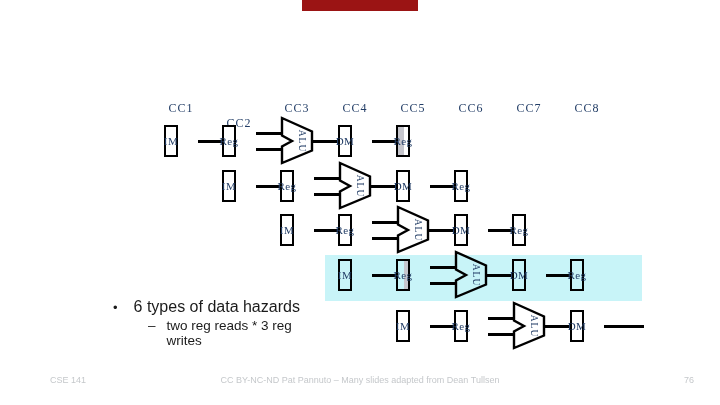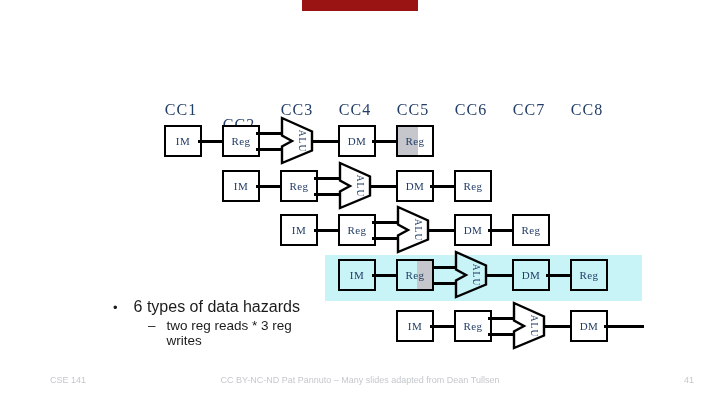--- a/index.html
+++ b/index.html
@@ -4,22 +4,22 @@
 <style>
   html,body{margin:0;padding:0;background:#ffffff;}
   .slide{position:relative;width:720px;height:405px;background:#ffffff;overflow:hidden;
          font-family:"Liberation Sans",sans-serif;}
   .accent-bar{position:absolute;left:302px;top:0;width:116px;height:11px;background:#9b1414;}
   .page-title{position:absolute;left:47px;top:31px;font-size:25px;font-weight:400;
               color:#567ba4;letter-spacing:0.3px;white-space:nowrap;}
   
   #diagram{position:absolute;left:0;top:0;width:720px;height:405px;}
   .cc-label{position:absolute;top:101px;text-align:center;
-            font-family:"Liberation Serif",serif;font-size:16px;letter-spacing:1px;}
-  .stage-box{position:absolute;width:38px;height:32px;box-sizing:border-box;
+            font-family:"Liberation Serif",serif;font-size:12px;letter-spacing:1px;}
+  .stage-box{position:absolute;width:14px;height:32px;box-sizing:border-box;
              border:2.5px solid #000;background:#ffffff;display:flex;align-items:center;
              justify-content:center;font-family:"Liberation Serif",serif;font-size:11px;
              letter-spacing:0.5px;}
   .stage-box span{position:relative;z-index:2;}
   .shade{position:absolute;top:0;bottom:0;z-index:1;}
   .shade.left{left:0;width:58%;}
   .shade.right{right:0;width:45%;}
   .conn{position:absolute;height:3px;}
   .alu{position:absolute;width:34px;height:50px;}
   .alu-text{font-family:"Liberation Serif",serif;font-size:9.5px;letter-spacing:1px;}
@@ -164,15 +164,15 @@
     <span>6 types of data hazards</span>
   </div>
   <div class="bullet-sub">
     <span class="marker">–</span>
     <span class="sub-text">two reg reads * 3 reg writes</span>
   </div>
 
   <div class="footer">
     <span class="footer-left">CSE 141</span>
     <span class="footer-center">CC BY-NC-ND Pat Pannuto – Many slides adapted from Dean Tullsen</span>
-    <span class="footer-right">41</span>
+    <span class="footer-right">76</span>
   </div>
 </div>
 
 </body></html>

